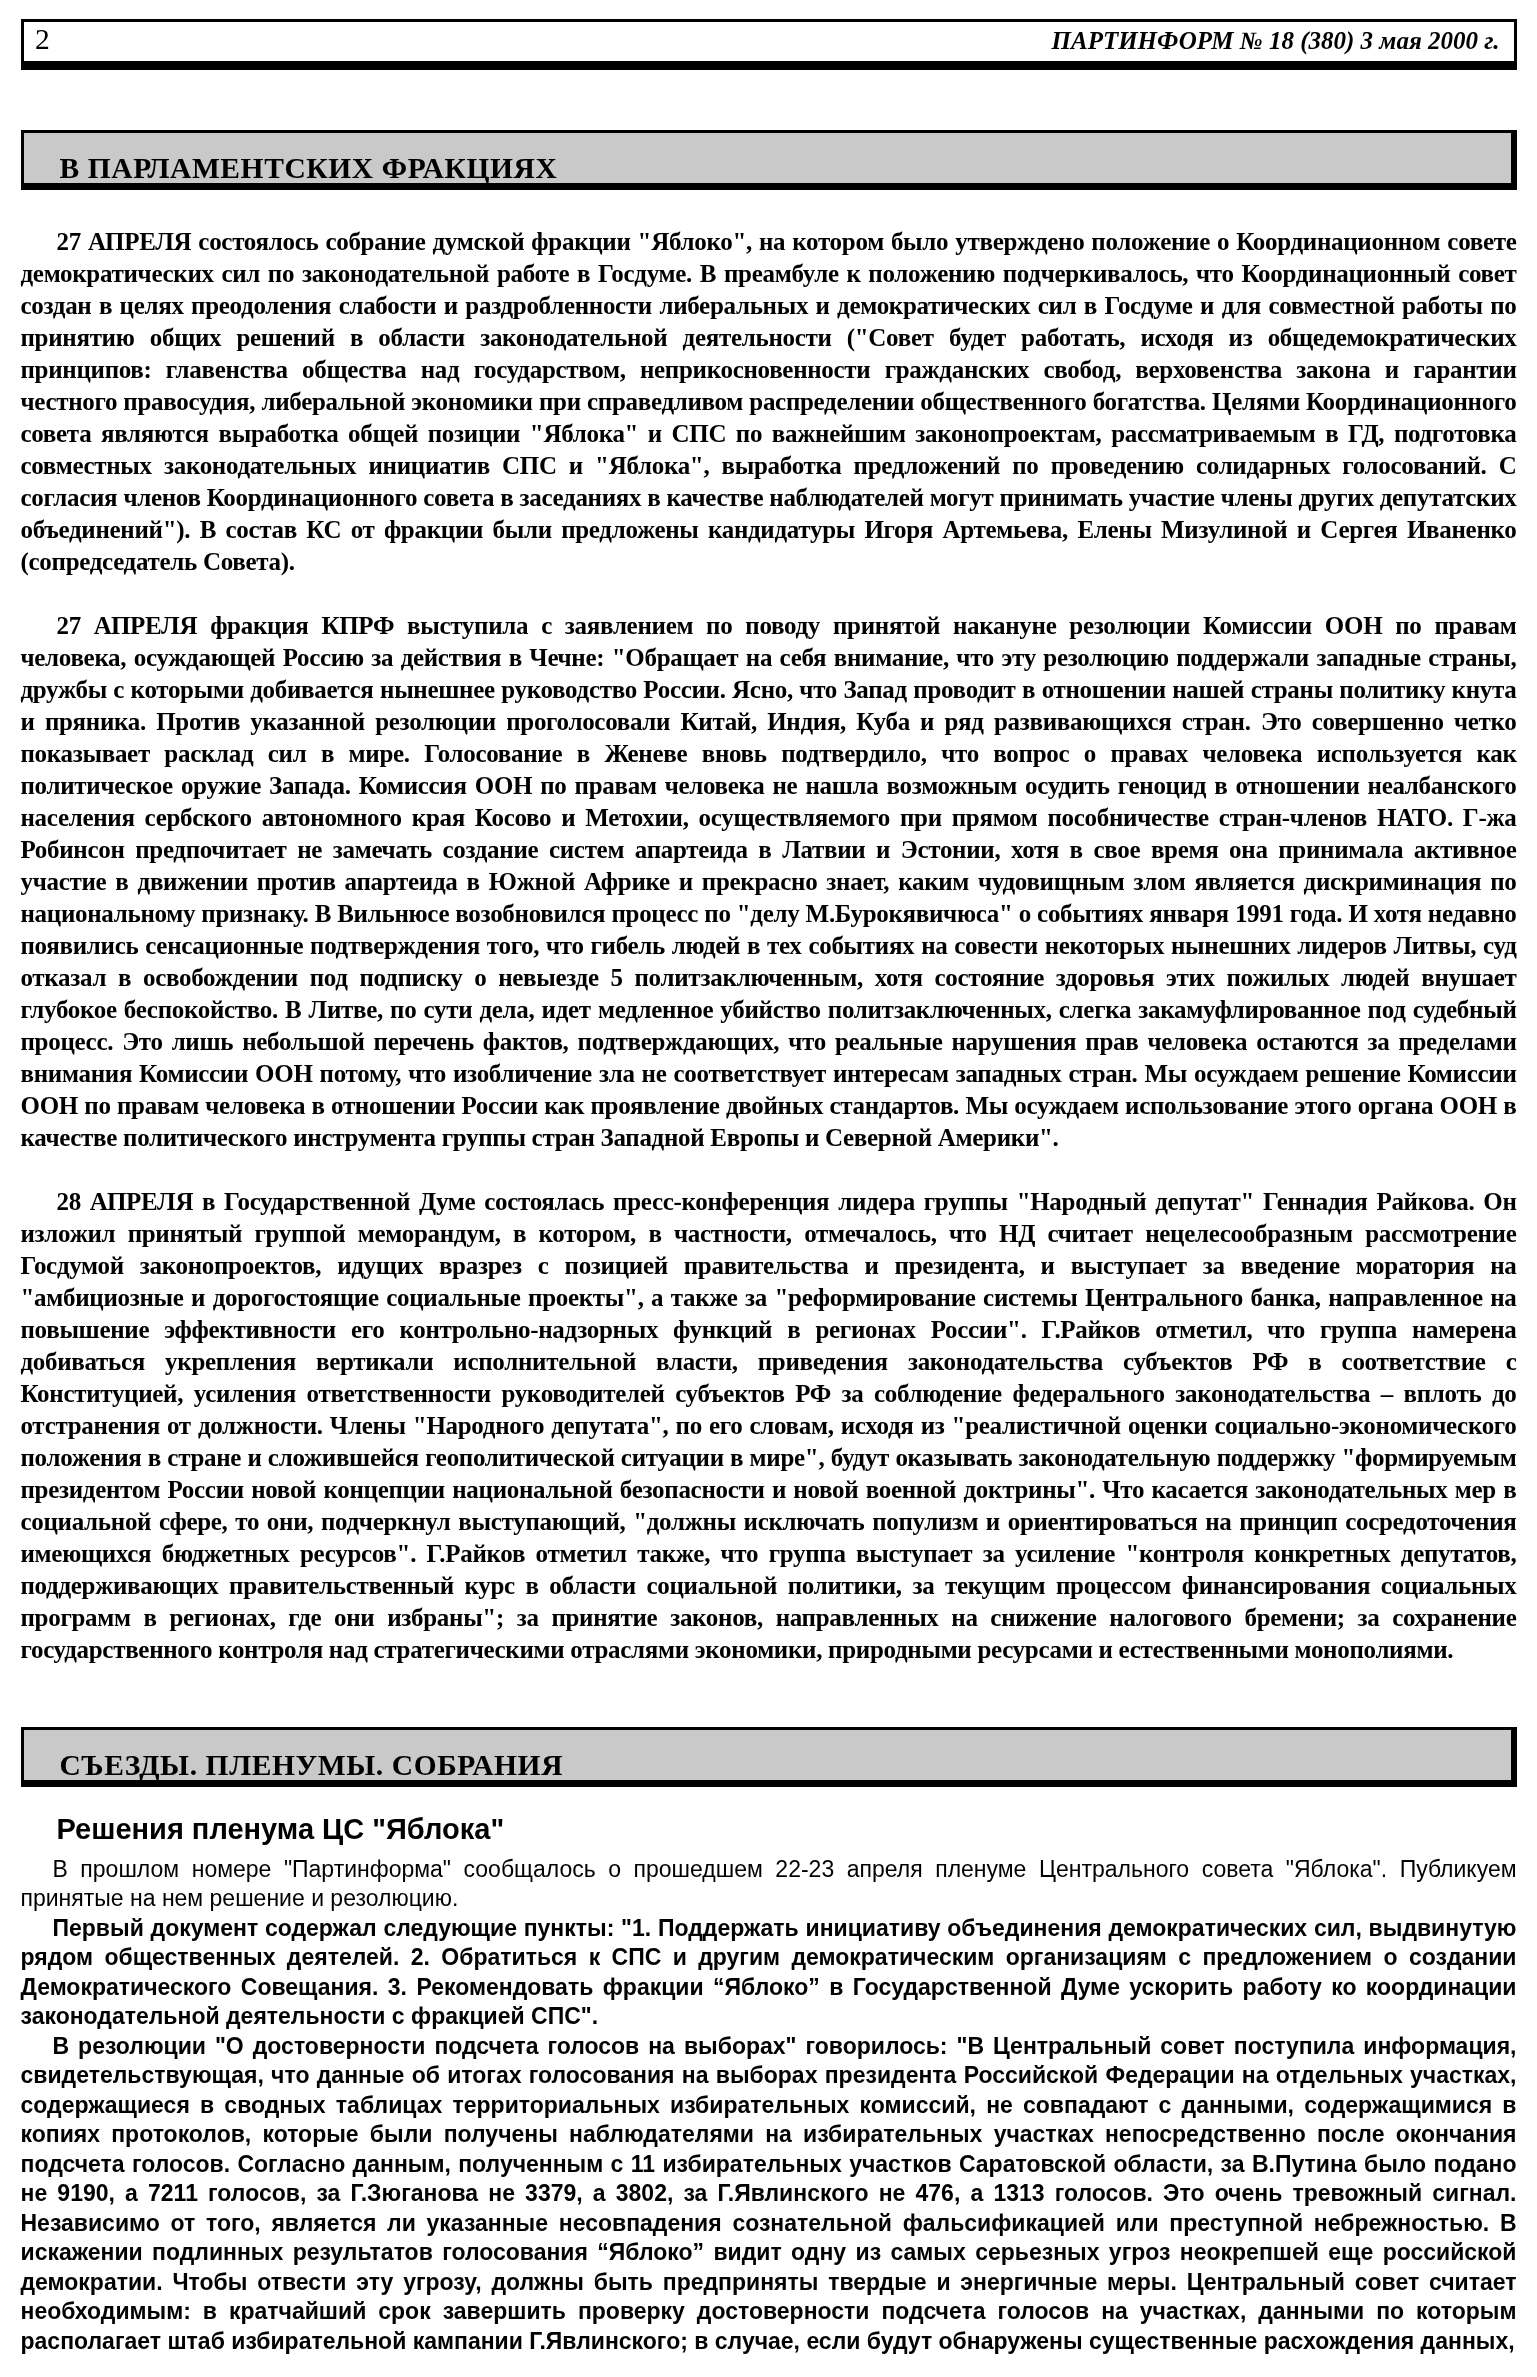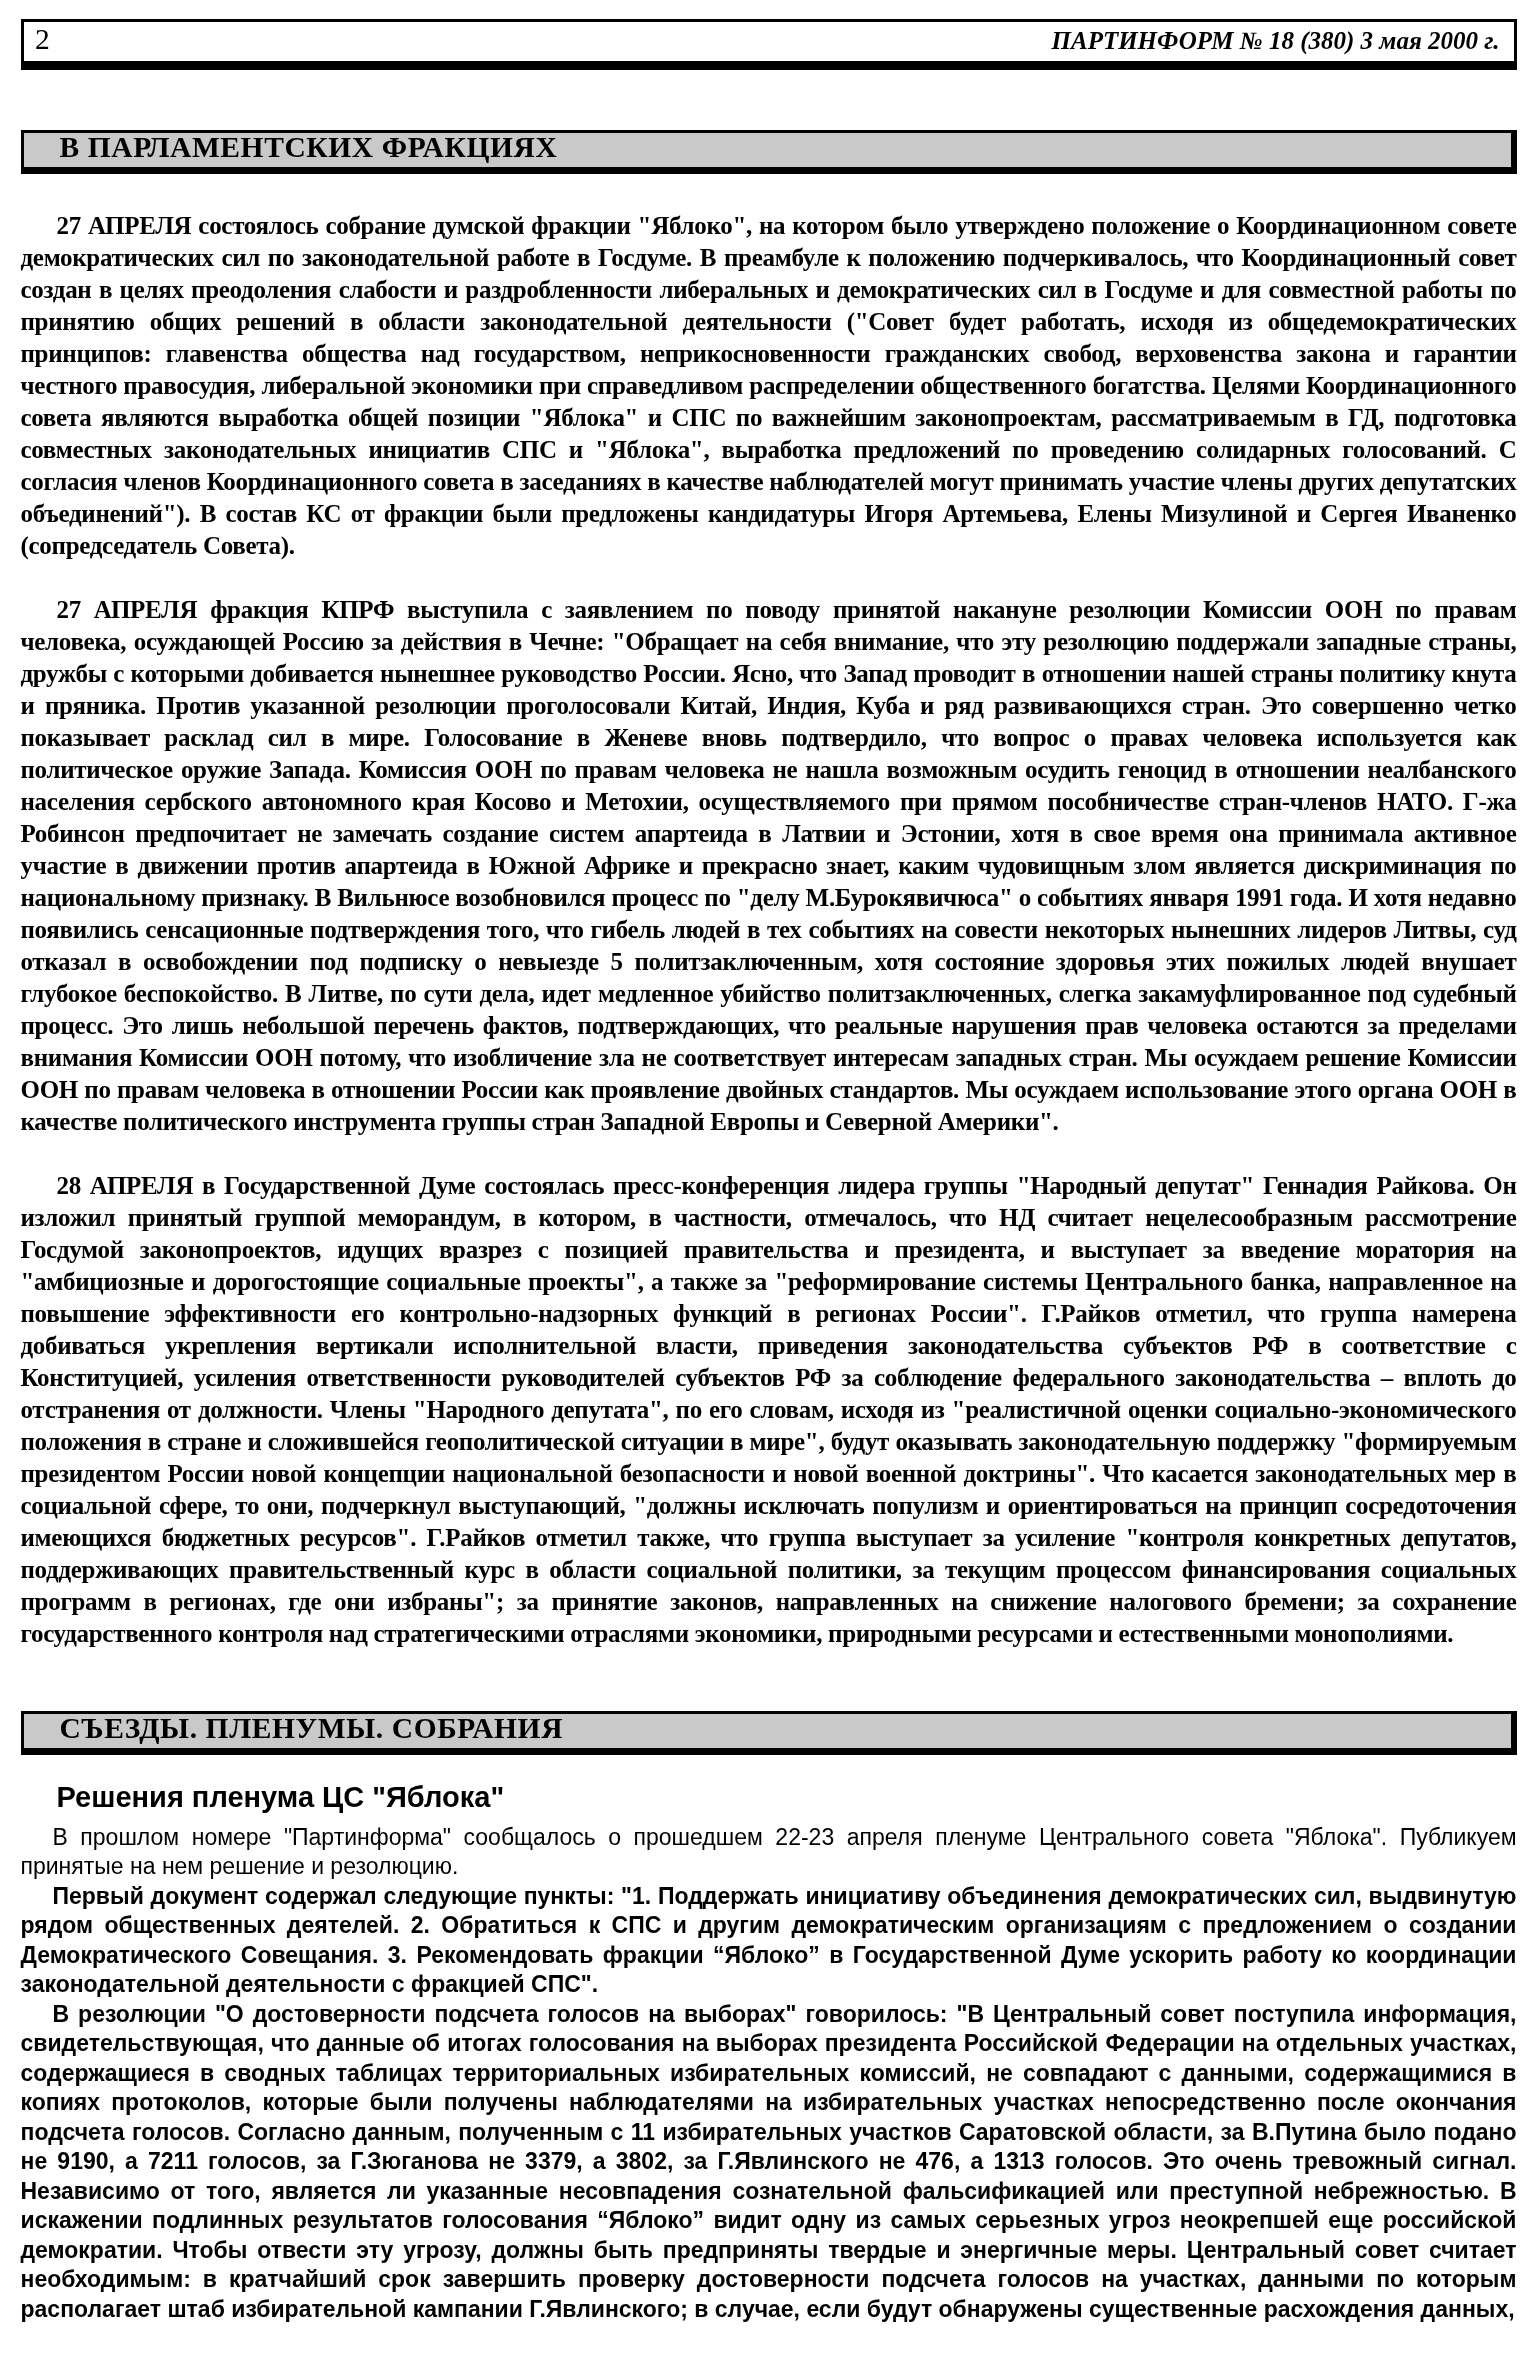--- a/index.html
+++ b/index.html
@@ -24,22 +24,22 @@
   .mast-title { font-size: 25px; font-weight: bold; font-style: italic; line-height: 1; }
 
   
   .section-bar {
     box-sizing: border-box;
     margin-top: 60px;
     background: #c9c9c9;
     border: 3.2px solid #000;
     border-right-width: 6.4px;
     border-bottom-width: 7px;
-    height: 44px;
-    display: flex; align-items: flex-start;
+    height: 60px;
+    display: flex; align-items: flex-end;
     padding-left: 36px;
   }
   .section-bar .bar-title {
     font-weight: bold; font-size: 29.5px; letter-spacing: 0.6px; line-height: 1;
   }
   .section-bar.second { margin-top: 61px; }
 
   
   .serif-body {
     margin-top: 36px;

